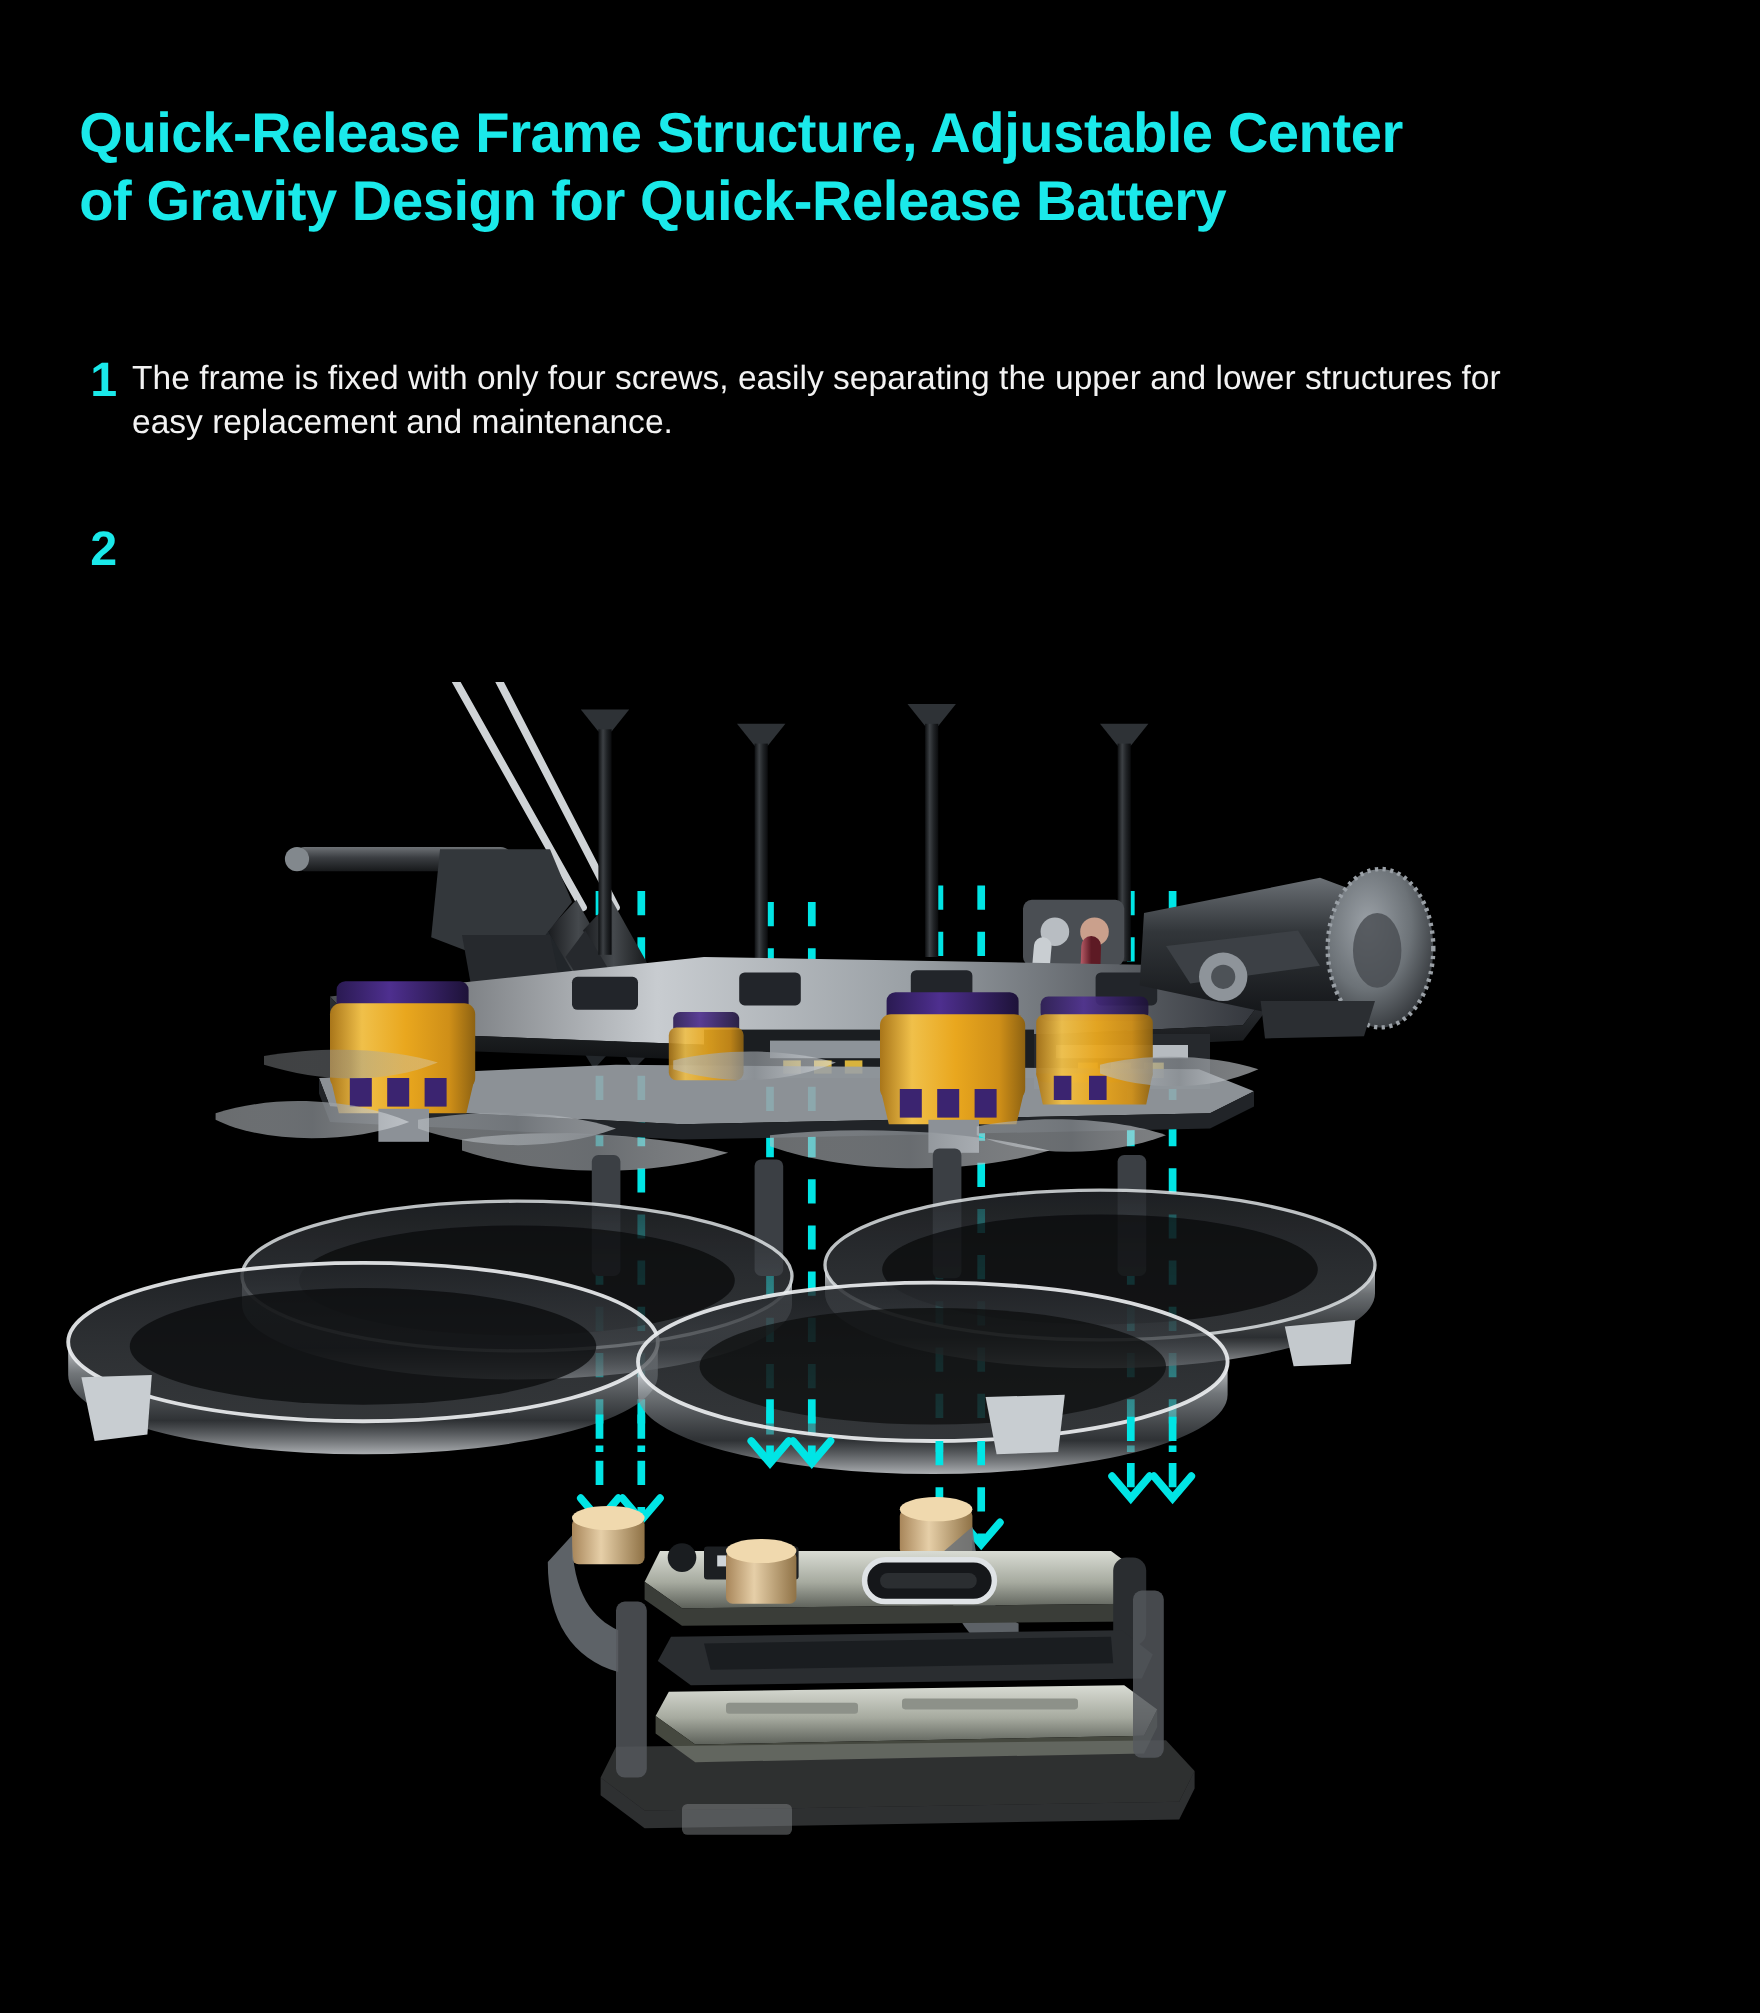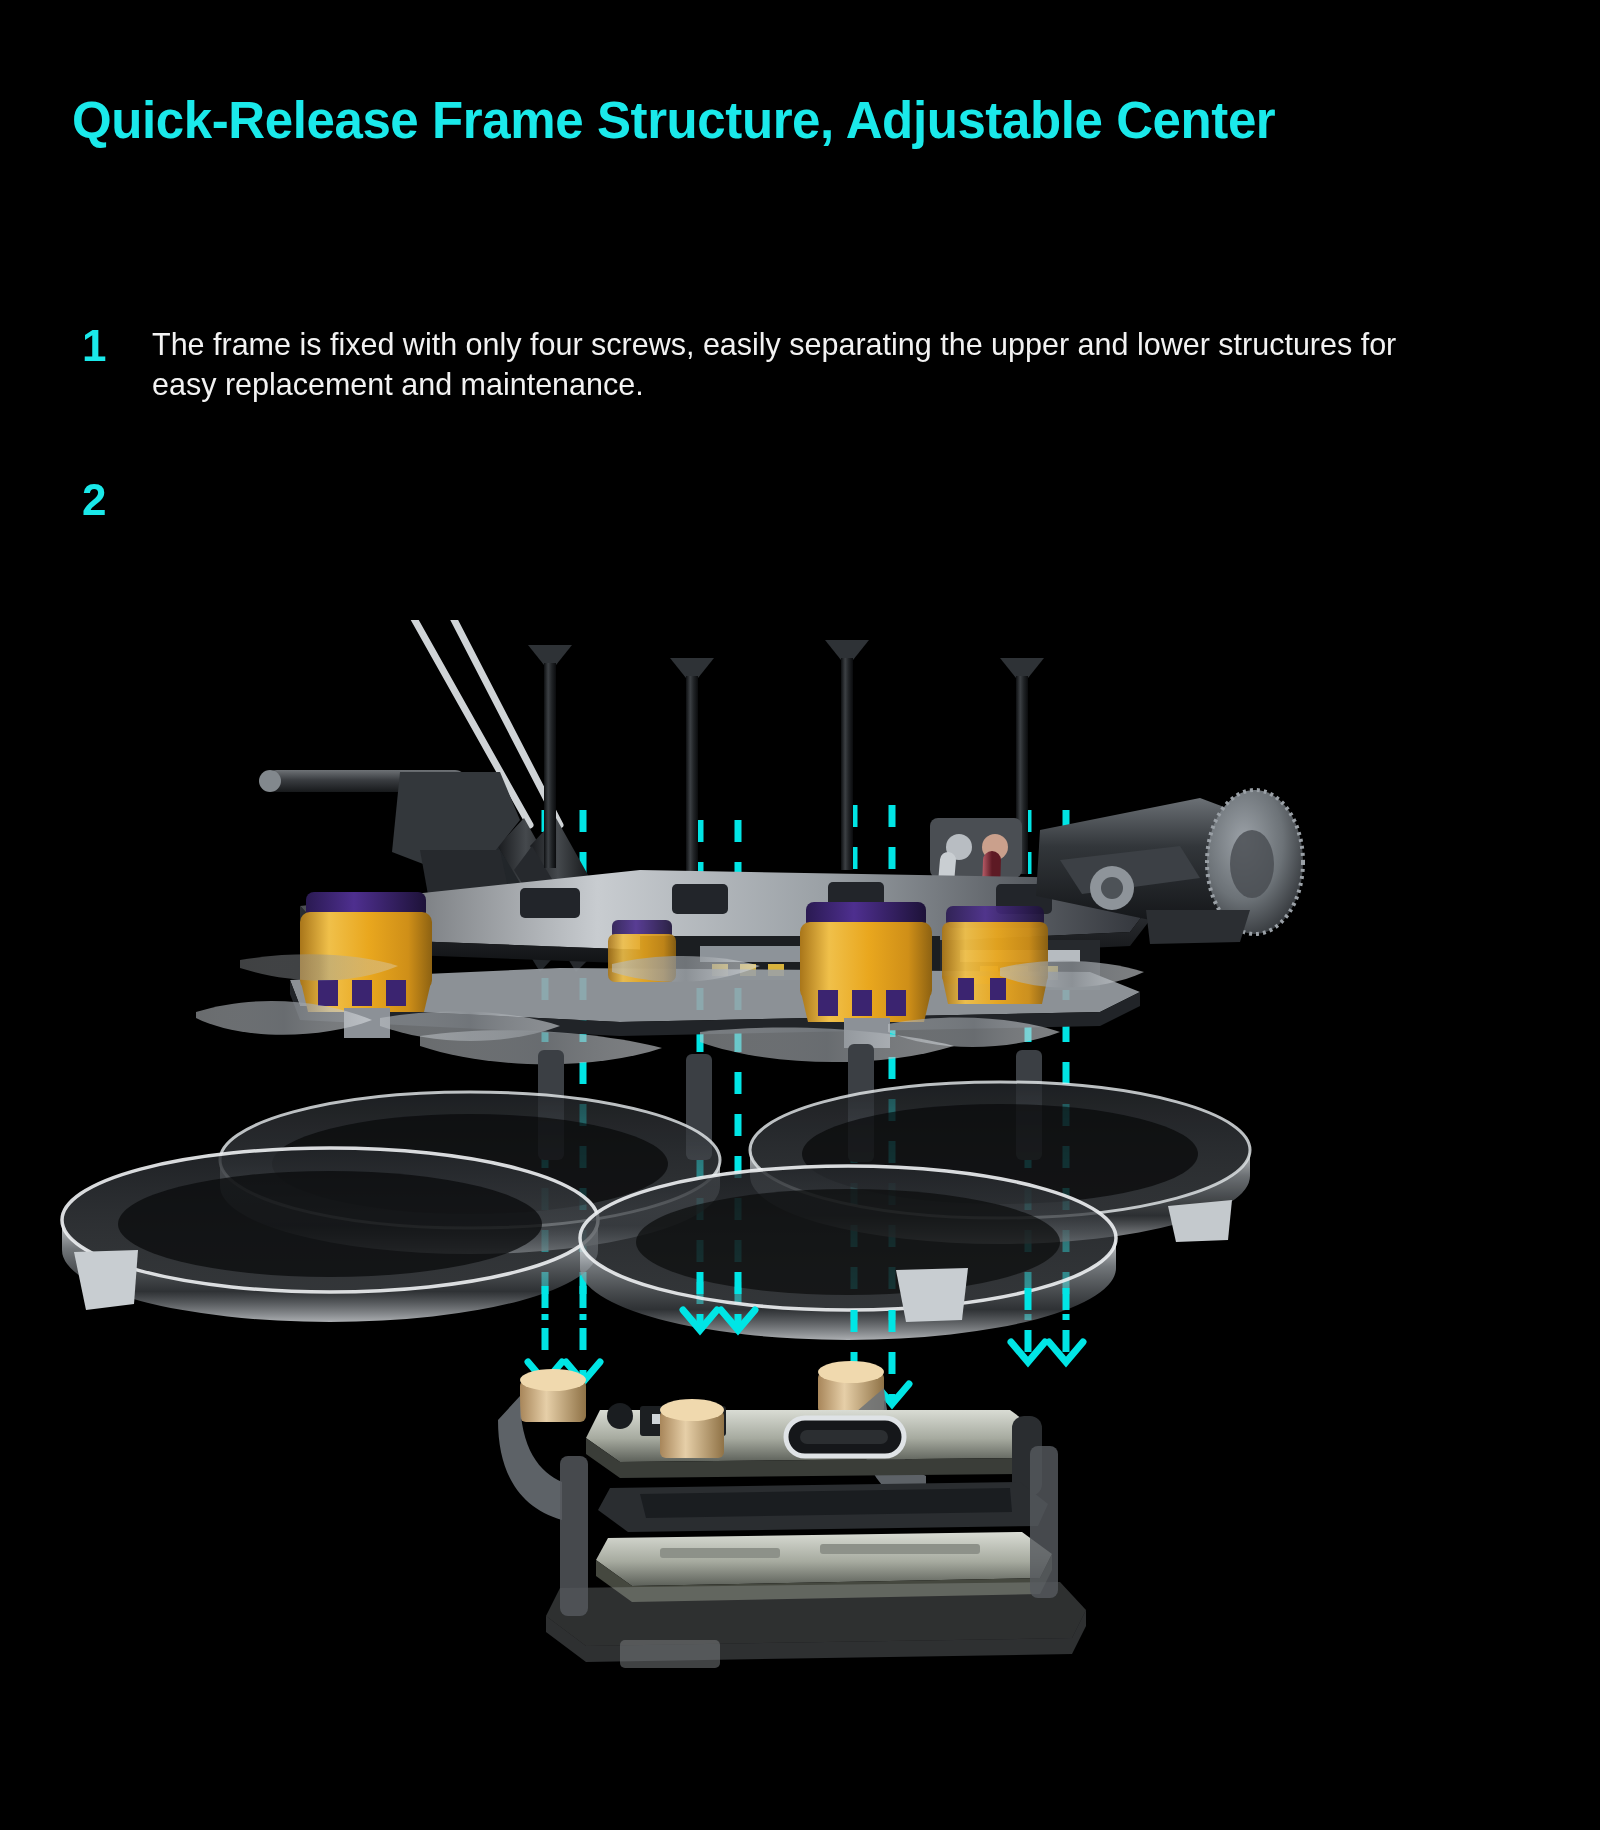--- a/index.html
+++ b/index.html
@@ -47,21 +47,21 @@
     left: 10px;
     top: -4px;
     width: 50px;
     font-size: 44px;
     font-weight: bold;
     color: #1ae9ea;
     text-align: left;
     line-height: 1.15;
   }
   .bullet-text {
-    margin-left: 80px;
+    margin-left: 48px;
     font-size: 30.5px;
     line-height: 1.30;
     color: #f2f2f2;
     font-weight: normal;
     max-width: 1290px;
   }
 
   
   .stage {
     position: absolute;
@@ -72,20 +72,21 @@
   }
   .stage svg { display: block; width: 1600px; height: 1210px; }
 </style>
 </head>
 <body>
 
 <div class="page">
 
   <div class="title">
     <span class="ln">Quick-Release Frame Structure, Adjustable Center</span>
+    <span class="ln">of Gravity Design for Quick-Release Battery</span>
   </div>
 
   <div class="bullets">
 
     <div class="bullet">
       <div class="bullet-num">1</div>
       <div class="bullet-text">The frame is fixed with only four screws, easily separating the upper and lower structures for easy replacement and maintenance.</div>
     </div>
 
     <div class="bullet">

